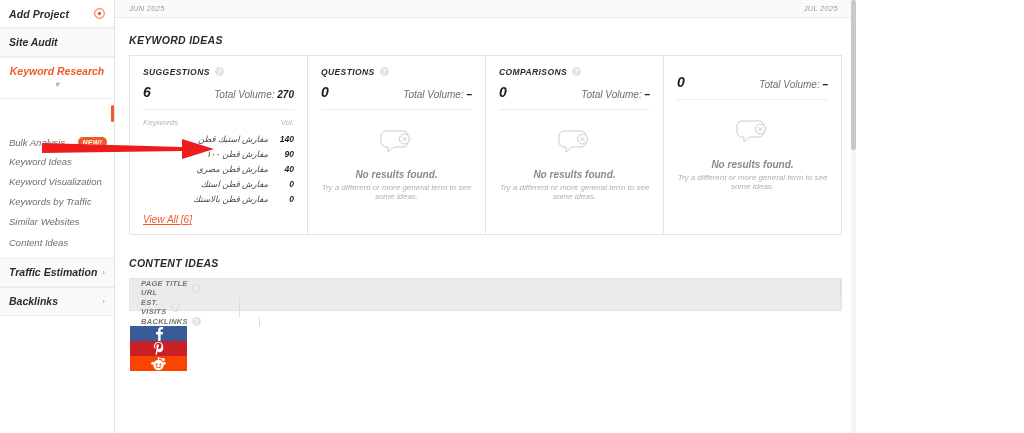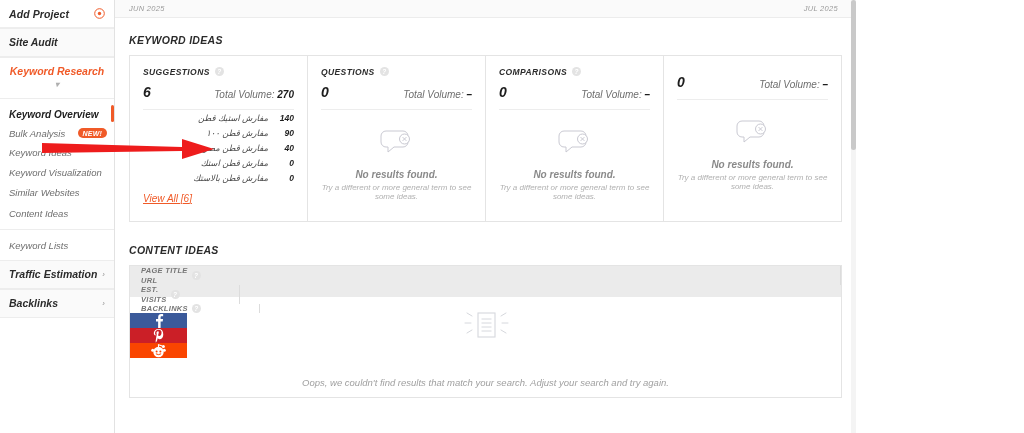--- a/index.html
+++ b/index.html
@@ -44,21 +44,21 @@
   .sb-section.plain { background:#fafafa; }
   .chev { font-size:8px; color:#b0b0b0; }
 
   .sb-sub { position:relative; padding:5px 0 6px 0; }
   .sb-sub .sb-item { padding:3.6px 9px; font-size:9.5px; }
   .sb-sub .sb-item.active { font-weight:bold; color:#222; font-size:10px; }
   .accent-bar {
     position:absolute; right:0; top:6px; width:3px; height:17px;
     background:#f05a28; border-radius:2px;
   }
-  .row-with-badge { display:flex; align-items:center; justify-content:space-between; padding:3.6px 7px 3.6px 9px; }
+  .row-with-badge { display:flex; align-items:center; justify-content:space-between; padding:3.6px 7px 3.6px 9px;margin-top:29px; }
   .row-with-badge span.lbl { font-size:9.5px; color:#6e6e6e; }
   .badge-new {
     background:#f05a28; color:#fff; font-size:7px; font-weight:bold;
     border-radius:8px; padding:1.5px 5px; letter-spacing:.2px;
   }
 
   
   .main { flex:1; height:433px; background:#fff; position:relative; overflow:hidden; }
 
   .chart-strip {
@@ -157,34 +157,31 @@
       <span>Site Audit</span>
     </div>
 
     <div class="sb-section accent">
       <span>Keyword Research</span>
       <span class="chev">▾</span>
     </div>
 
     <div class="sb-sub">
       <span class="accent-bar"></span>
-      <a class="sb-item active">Keyword Overview</a>
       <div class="row-with-badge">
         <span class="lbl">Bulk Analysis</span>
         <span class="badge-new">NEW!</span>
       </div>
       <a class="sb-item">Keyword Ideas</a>
       <a class="sb-item">Keyword Visualization</a>
+      <a class="sb-item">Keywords by Traffic</a>
       <a class="sb-item">Similar Websites</a>
       <a class="sb-item">Content Ideas</a>
     </div>
 
-    <div class="sb-group sb-sep">
-      <a class="sb-item">Keyword Lists</a>
-    </div>
 
     <div class="sb-section plain">
       <span>Traffic Estimation</span>
       <span class="chev">›</span>
     </div>
     <div class="sb-section plain">
       <span>Backlinks</span>
       <span class="chev">›</span>
     </div>
 
@@ -205,20 +202,24 @@
         <div class="card-head">
           <span class="card-title">SUGGESTIONS</span>
           <span class="qmark">?</span>
         </div>
         <div class="card-num-row">
           <span class="card-num">6</span>
           <span class="card-total">
             <span>Total Volume:</span>
             <b>270</b>
           </span>
+        </div>
+        <div class="kw-head">
+          <span>Keywords</span>
+          <span>Vol.</span>
         </div>
         <div class="kw-row">
           <span class="kw-text">مفارش استيك قطن</span>
           <span class="kw-vol">140</span>
         </div>
         <div class="kw-row">
           <span class="kw-text">مفارش قطن ١٠٠</span>
           <span class="kw-vol">90</span>
         </div>
         <div class="kw-row">
@@ -353,31 +354,20 @@
               <circle cx="13.3" cy="7.2" r="1.5" fill="#fff"></circle>
               <path d="M7.5 3.9 L7.5 1.8 L11.3 3.0" stroke="#fff" stroke-width="1.1" fill="none"></path>
               <circle cx="5.6" cy="8.4" r="1" fill="#fa4500"></circle>
               <circle cx="9.4" cy="8.4" r="1" fill="#fa4500"></circle>
               <path d="M5.2 11 q2.3 1.5 4.6 0" stroke="#fa4500" stroke-width="1" fill="none" stroke-linecap="round"></path>
             </svg>
           </span>
         </div>
       </div>
 
-      <div class="ci-body">
-        <span>
-          <svg width="60" height="46" viewBox="0 0 60 46">
-            <rect x="22" y="7" width="17" height="24" fill="#fff" stroke="#d6d8dd" stroke-width="1.1"></rect>
-            <path d="M25.5 13h10 M25.5 17h10 M25.5 21h10 M25.5 25h10" stroke="#d6d8dd" stroke-width="1"></path>
-            <path d="M16 10 l-5 -3 M15 17 l-6 0 M16 24 l-5 3" stroke="#d6d8dd" stroke-width="1" stroke-linecap="round"></path>
-            <path d="M45 10 l5 -3 M46 17 l6 0 M45 24 l5 3" stroke="#d6d8dd" stroke-width="1" stroke-linecap="round"></path>
-          </svg>
-        </span>
-        <div class="ci-msg">Oops, we couldn't find results that match your search. Adjust your search and try again.</div>
-      </div>
     </div>
 
     <div class="scrollbar">
         <i></i>
       </div>
   </main>
 
   <svg class="arrow" viewBox="0 0 175 30">
     <path d="M0 10 L140 14 L140 6 L172 16 L140 26 L140 18 L0 20 Z" fill="#ee1c1c"></path>
   </svg>

